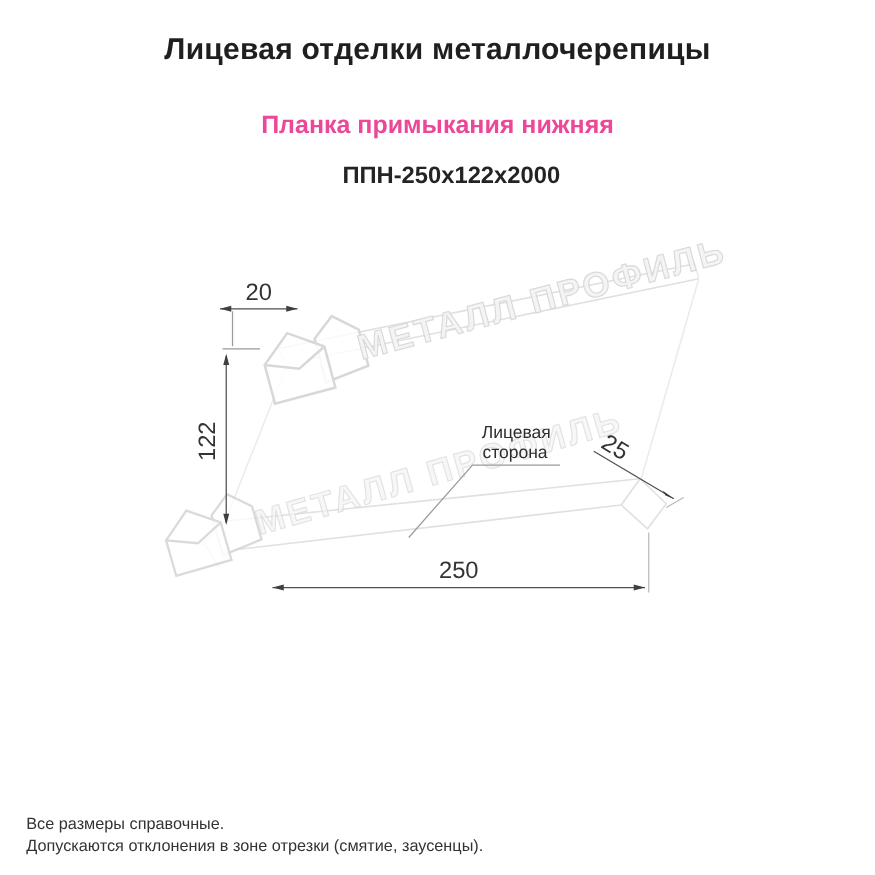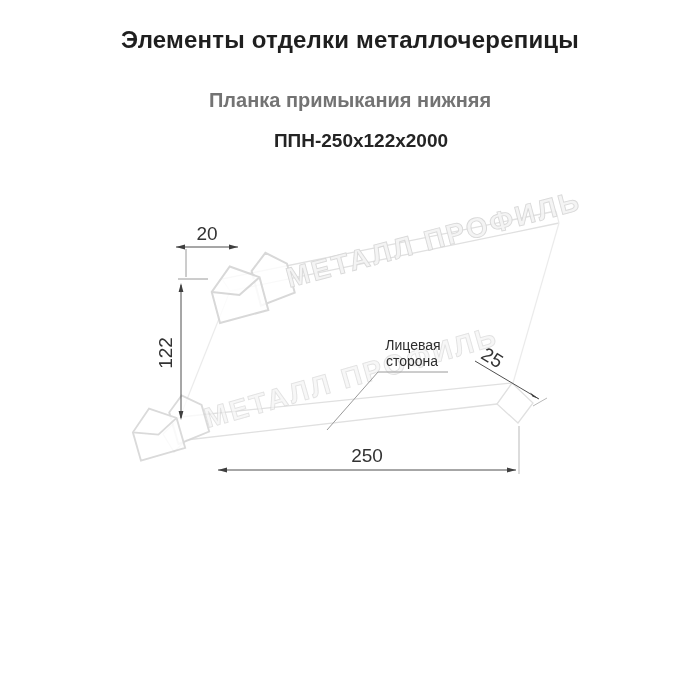--- a/index.html
+++ b/index.html
@@ -10,21 +10,21 @@
     font-family:"Liberation Sans", sans-serif;
     overflow:hidden;
   }
   .title-main{
     position:absolute;top:26px;left:0;width:100%;
     text-align:center;font-size:24px;font-weight:bold;color:#1f1f1f;
     margin:0;letter-spacing:0.2px;
   }
   .title-product{
     position:absolute;top:89px;left:0;width:100%;
-    text-align:center;font-size:20px;font-weight:bold;color:#737373;
+    text-align:center;font-size:20px;font-weight:bold;color:#ec4899;
     margin:0;
   }
   .title-code{
     position:absolute;top:119px;left:0;width:100%;
     text-align:center;font-size:19px;font-weight:bold;color:#242424;
     margin:11px;
   }
   .drawing{position:absolute;top:0;left:0;}
   .footer{
     position:absolute;left:21px;top:650px;
@@ -43,21 +43,21 @@
     font-family:"Liberation Sans",sans-serif;font-weight:bold;font-size:28px;
     letter-spacing:2.5px;fill:#f4f4f4;stroke:#d7d7d7;stroke-width:0.9;
   }
   .wm-shape{fill:#ffffff;fill-opacity:0.85;stroke:#d6d6d6;stroke-width:2;}
 </style>
 </head>
 <body>
 
 <div class="page">
 
-  <h1 class="title-main">Элементы отделки металлочерепицы</h1>
+  <h1 class="title-main">Лицевая отделки металлочерепицы</h1>
   <h2 class="title-product">Планка примыкания нижняя</h2>
   <h3 class="title-code">ППН-250x122x2000</h3>
 
   <svg class="drawing" width="700" height="700" viewBox="0 0 700 700">
 
     <g>
 
       <path class="profile-line" d="M222,279 L556,211"></path>
       <path class="profile-line" d="M230,291 L559,223"></path>
       <path class="profile-line-faint" d="M222,279 L230,291"></path>
@@ -122,14 +122,18 @@
       <text class="dim-text" x="492" y="364" text-anchor="middle" transform="rotate(31 492 358)">25</text>
     </g>
 
     <g>
       <polyline class="obj-line" points="448,372 378,372 327,430" fill="none"></polyline>
       <text class="label-text" x="413" y="350" text-anchor="middle">Лицевая</text>
       <text class="label-text" x="412" y="366" text-anchor="middle">сторона</text>
     </g>
   </svg>
 
+  <div class="footer">
+    <div>Все размеры справочные.</div>
+    <div>Допускаются отклонения в зоне отрезки (смятие, заусенцы).</div>
+  </div>
 
 </div>
 
 </body></html>

